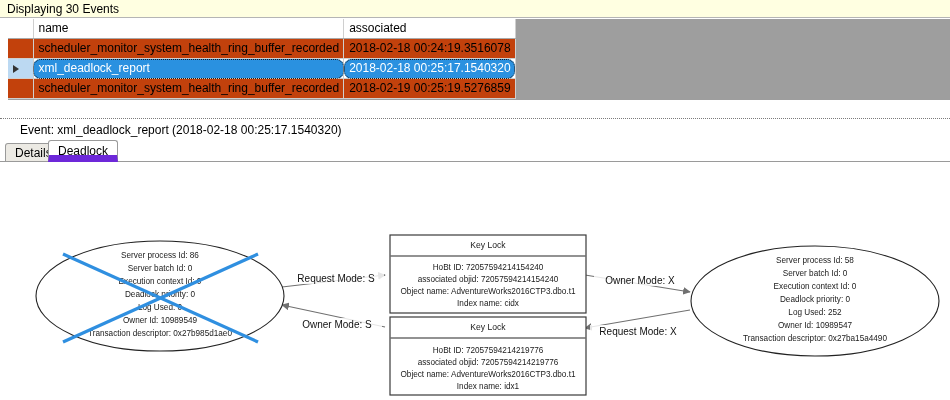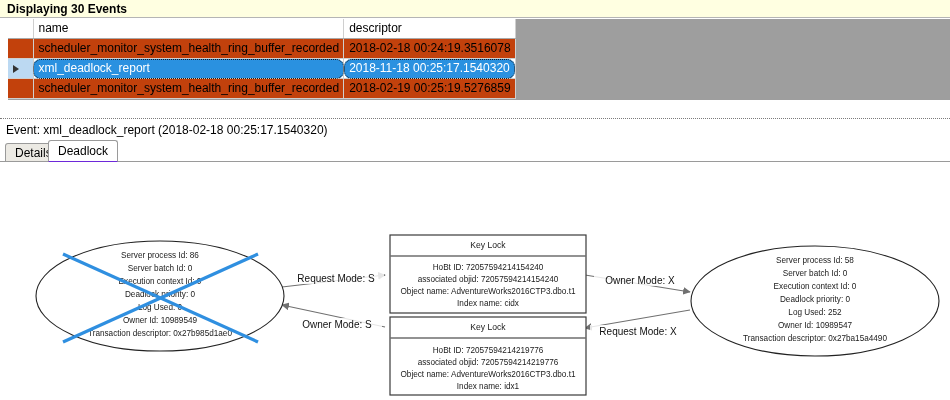--- a/index.html
+++ b/index.html
@@ -22,21 +22,20 @@
   .events-banner {
     position: absolute;
     left: 0; top: 0;
     width: 950px; height: 18px;
     background: #ffffe1;
     border-bottom: 1px solid #b5b5b5;
     box-sizing: border-box;
     display: flex;
     align-items: center;
     padding-left: 7px;
-    font-weight: bold;
   }
   .events-banner .txt { font-size: 12px; color: #000; }
 
   
   .grid-wrap {
     position: absolute;
     left: 8px; top: 19px;
     width: 950px; height: 81px;
     background: #9e9e9e;
     overflow: hidden;
@@ -90,21 +89,21 @@
 
   
   .event-line {
     position: absolute;
     left: 0; top: 118px;
     width: 950px; height: 22px;
     border-top: 1px dotted #7b7b7b;
     box-sizing: border-box;
     display: flex;
     align-items: center;
-    padding-left: 6px;
+    padding-left: 20px;
     background: #ffffff;
   }
 
   
   .tabstrip {
     position: absolute;
     left: 0; top: 140px;
     width: 950px; height: 22px;
   }
   .tab {
@@ -123,21 +122,21 @@
     color: #000;
     cursor: default;
   }
   .tab.inactive { left: 5px; }
   .tab.active {
     left: 48px;
     height: 22px;
     line-height: 21px;
     background: #ffffff;
     z-index: 3;
-    border-bottom: 1px solid #6d28d9;
+    border-bottom: 7px solid #6d28d9;
     margin-top: 30px;
   }
 
   
   .graph-panel {
     position: absolute;
     left: 0; top: 161px;
     width: 950px; height: 239px;
     background: #ffffff;
     border-top: 1px solid #9a9a9a;
@@ -186,35 +185,35 @@
     <table class="grid">
       <colgroup>
           <col class="c-sel">
           <col class="c-name">
           <col class="c-ts">
         </colgroup>
       <thead>
         <tr>
           <th class="sel-cell"></th>
           <th>name</th>
-          <th>descriptor</th>
+          <th>associated</th>
         </tr>
       </thead>
       <tbody>
         <tr>
           <td class="sel-cell"></td>
           <td class="data-cell">scheduler_monitor_system_health_ring_buffer_recorded</td>
           <td class="data-cell">2018-02-18 00:24:19.3516078</td>
         </tr>
         <tr class="selected">
           <td class="sel-cell">
             <span class="tri"></span>
           </td>
           <td class="data-cell">xml_deadlock_report</td>
-          <td class="data-cell">2018-11-18 00:25:17.1540320</td>
+          <td class="data-cell">2018-02-18 00:25:17.1540320</td>
         </tr>
         <tr>
           <td class="sel-cell"></td>
           <td class="data-cell">scheduler_monitor_system_health_ring_buffer_recorded</td>
           <td class="data-cell">2018-02-19 00:25:19.5276859</td>
         </tr>
       </tbody>
     </table>
   </div>
 

